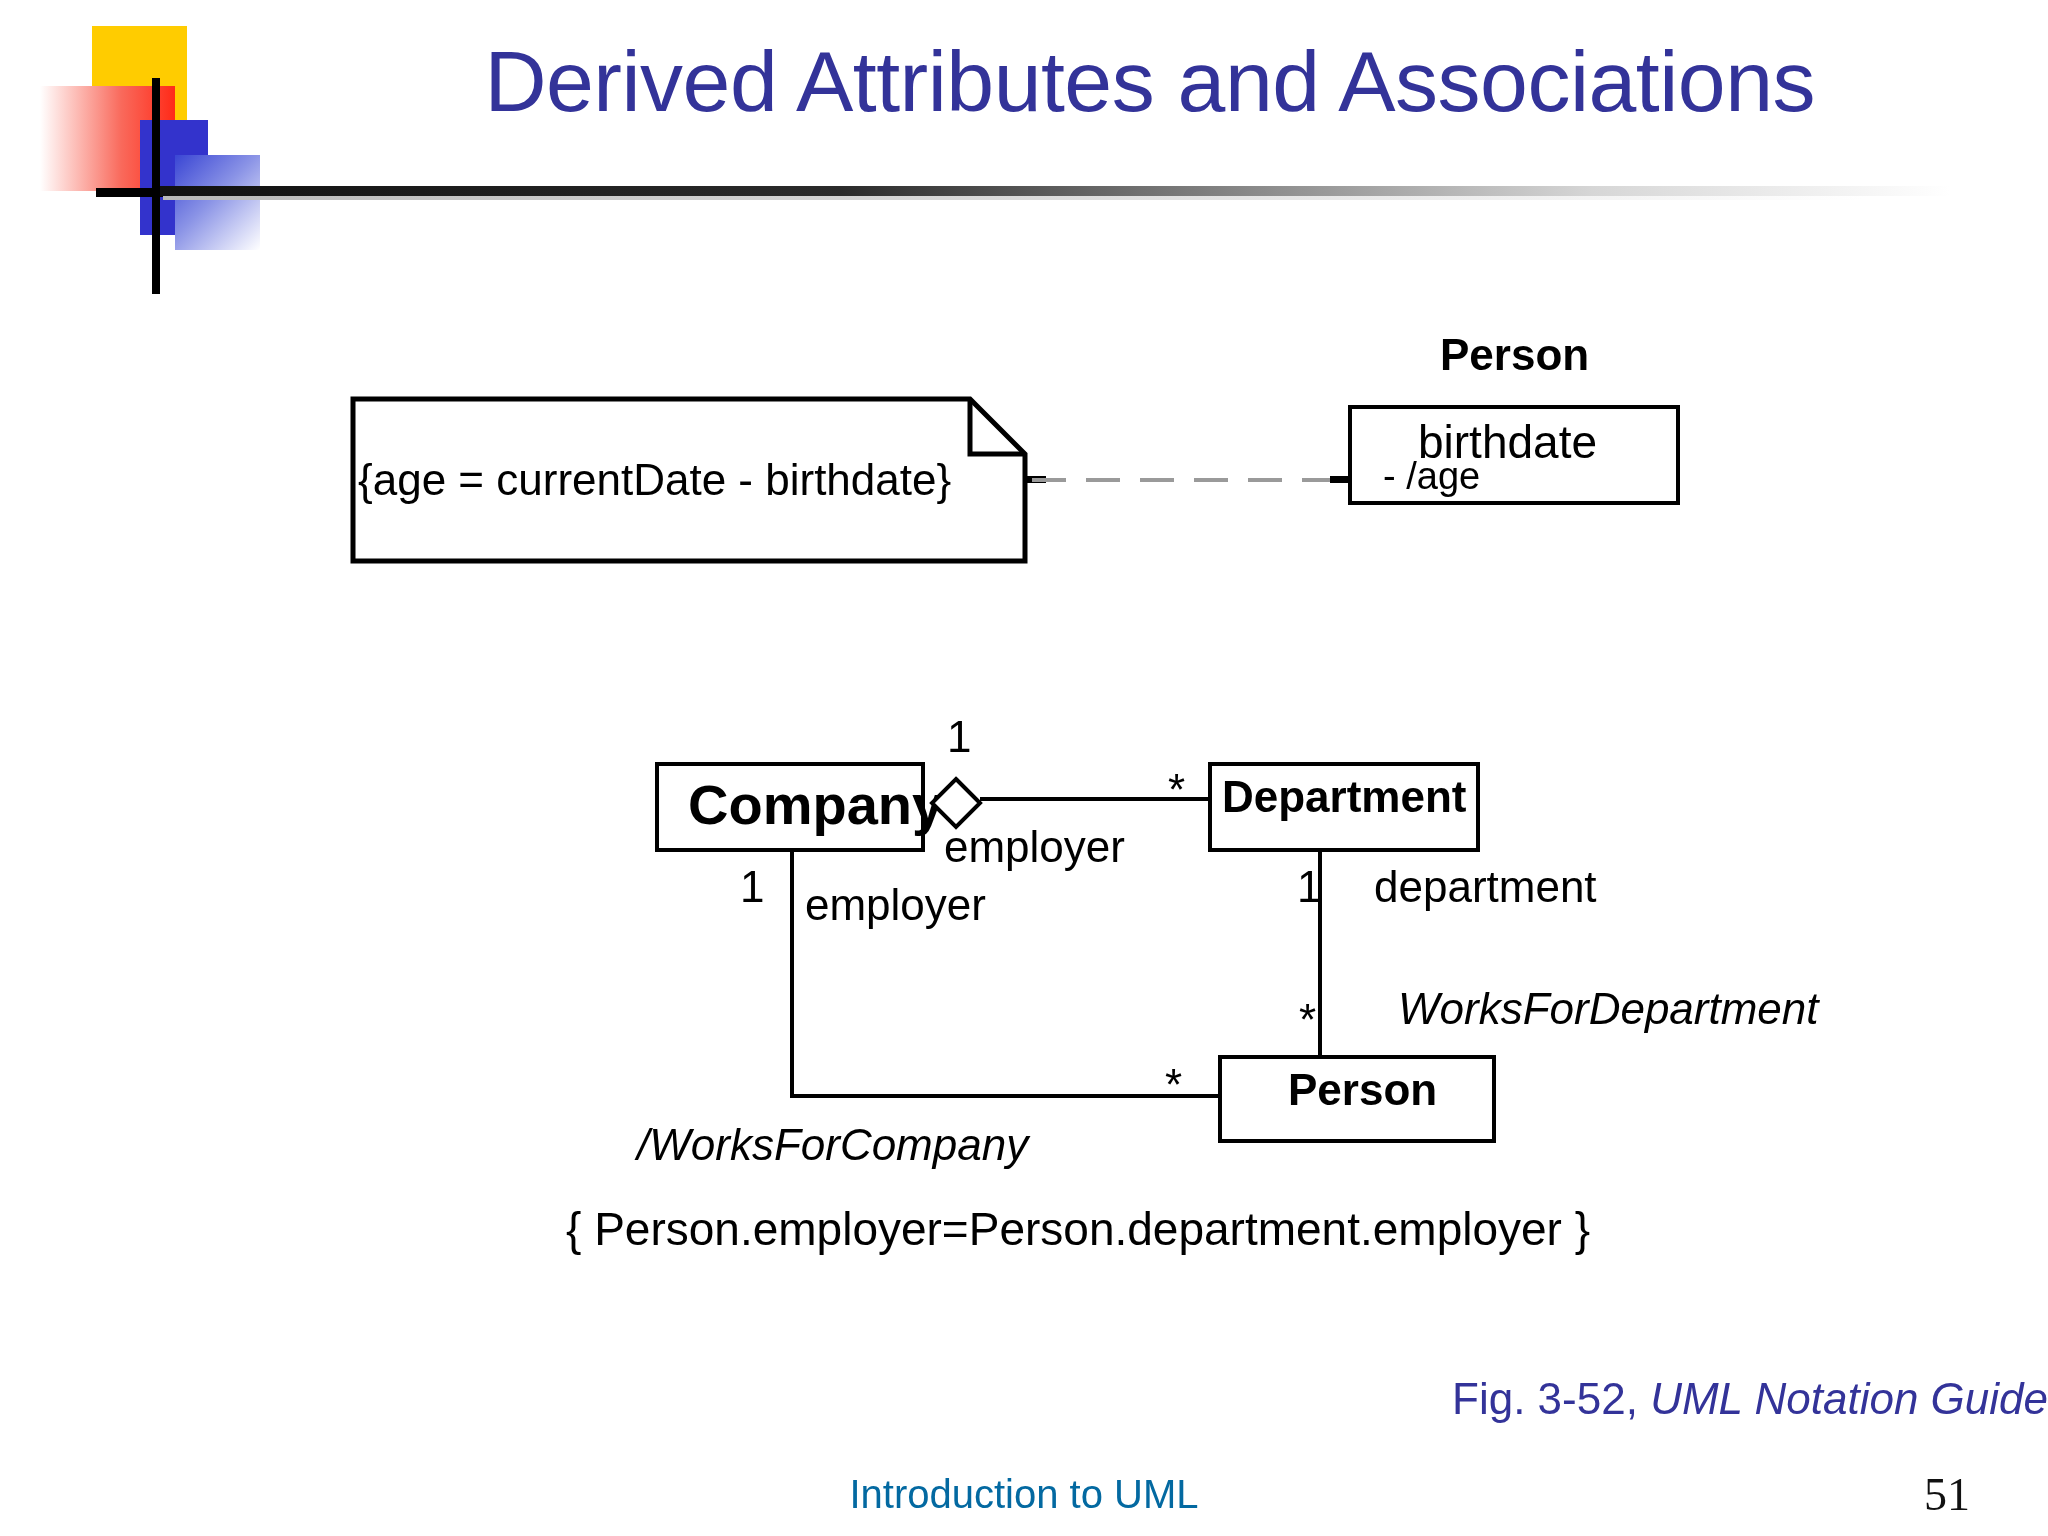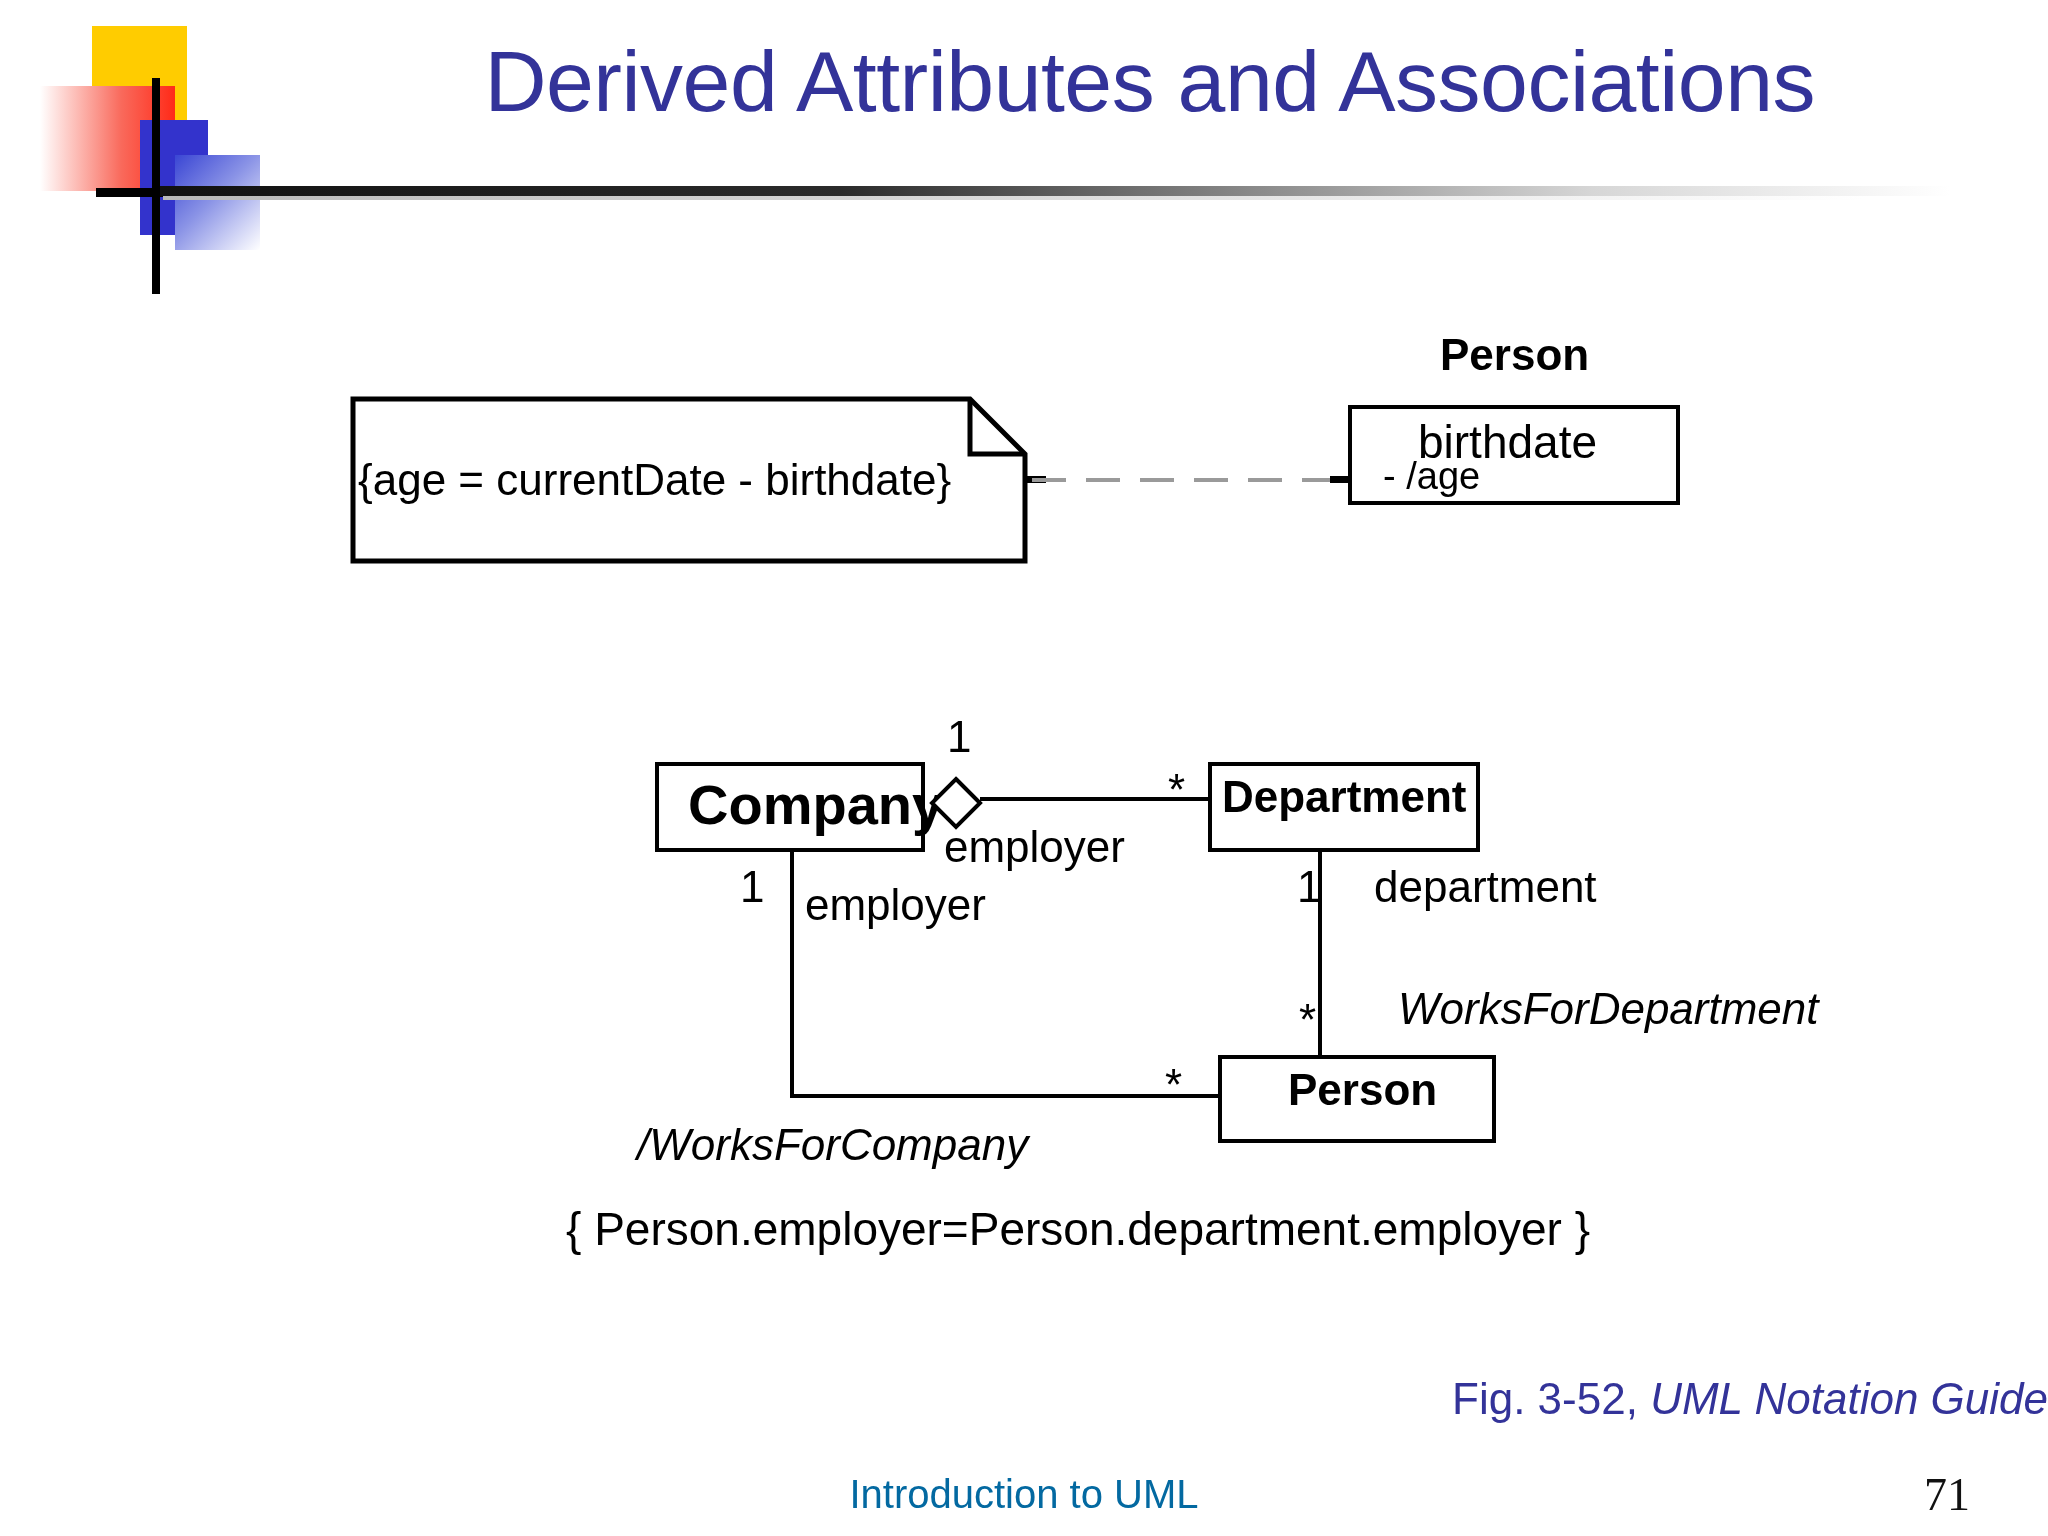--- a/index.html
+++ b/index.html
@@ -256,13 +256,13 @@
 <div id="name-worksforcompany" class="uml-text assoc-name">/WorksForCompany</div>
 
 <div id="constraint-text">{ Person.employer=Person.department.employer }</div>
 
 <div id="figure-caption">
   <span>Fig. 3-52,</span>
   <span class="italic">UML Notation Guide</span>
 </div>
 
 <div id="footer-title">Introduction to UML</div>
-<div id="footer-page">71</div>
+<div id="footer-page">51</div>
 
 </body></html>

